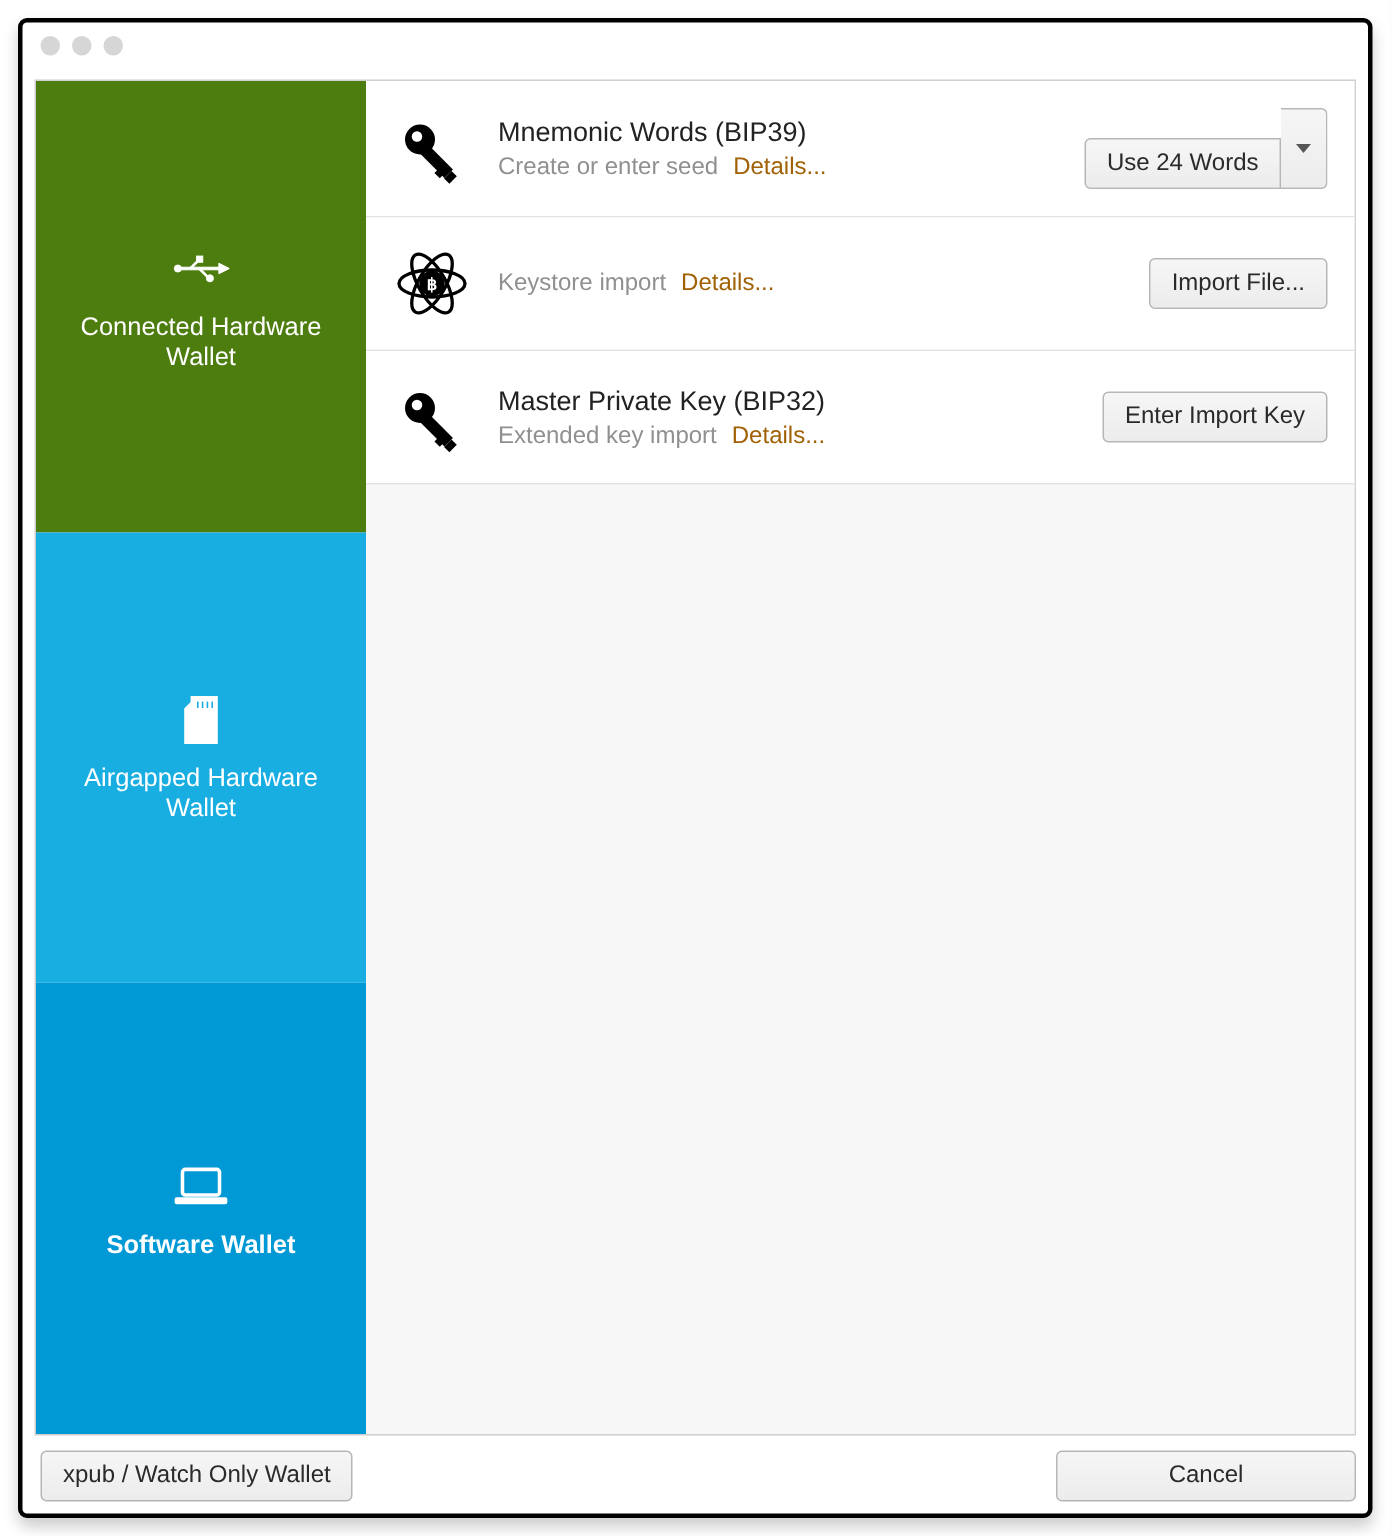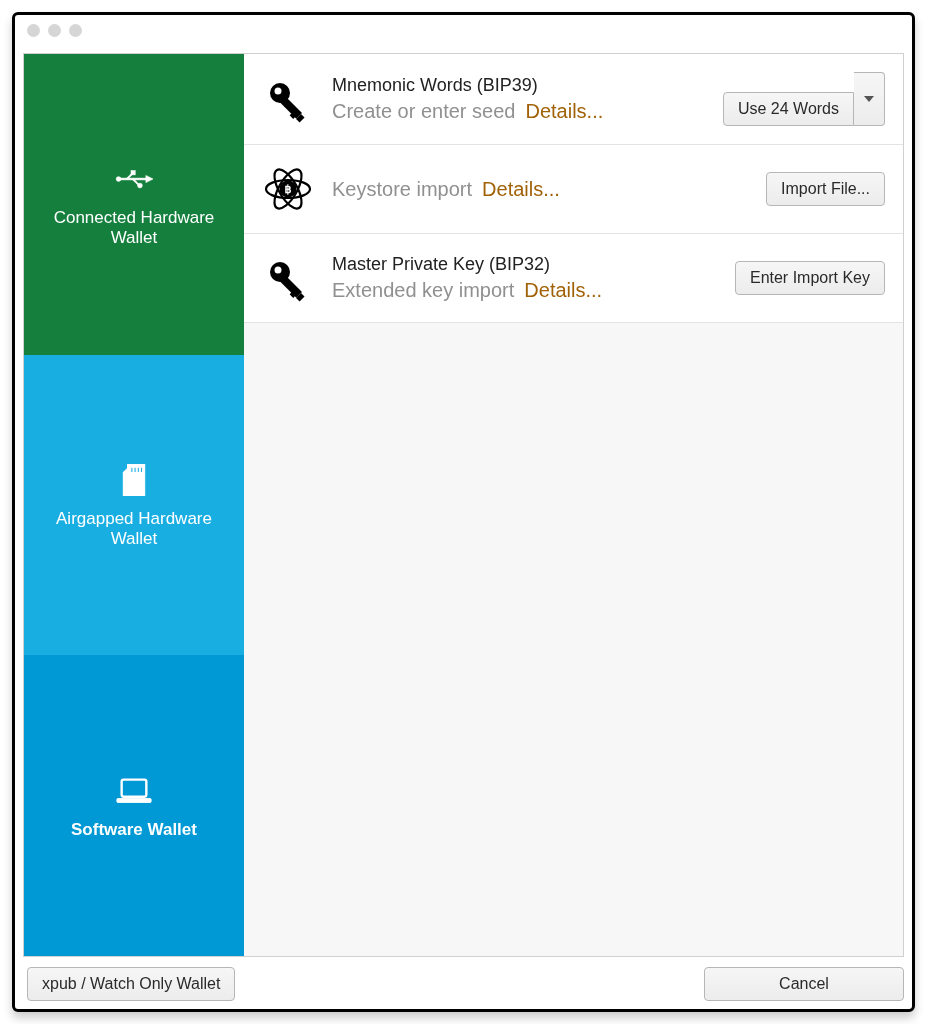--- a/index.html
+++ b/index.html
@@ -54,21 +54,21 @@
     flex-direction: column;
     align-items: center;
     justify-content: center;
     color: #fff;
     font-size: 17px;
     text-align: center;
     gap: 10px;
     padding: 0 10px;
     cursor: pointer;
   }
-  .sidebar-item.a { background: #15803d; }
+  .sidebar-item.a { background: #4d7c0f; }
   .sidebar-item.b { background: #19aee2; }
   .sidebar-item.c { background: #0099d5; font-weight: bold; }
   .sidebar-icon {
     width: 38px; height: 38px;
     display: flex; align-items: center; justify-content: center;
   }
   .sidebar-icon svg { fill: #fff; stroke: #fff; }
   .right-panel {
     flex: 1;
     background: #f7f7f7;
@@ -91,21 +91,21 @@
   }
   .option-icon svg { fill: #000; }
   .option-text {
     flex: 1;
     display: flex;
     flex-direction: column;
     gap: 4px;
   }
   .option-title { font-size: 18px; color: #222; }
   .option-sub {
-    font-size: 20px; color: #909090;
+    font-size: 16px; color: #909090;
     display: flex; gap: 10px; align-items: baseline;
   }
   .details-link {
     color: #a16207; cursor: pointer;
   }
   .option-action { flex-shrink: 0; display: flex; }
   .btn {
     background: linear-gradient(#f6f6f6, #ececec);
     border: 1px solid #b6b6b6;
     border-radius: 4px;

